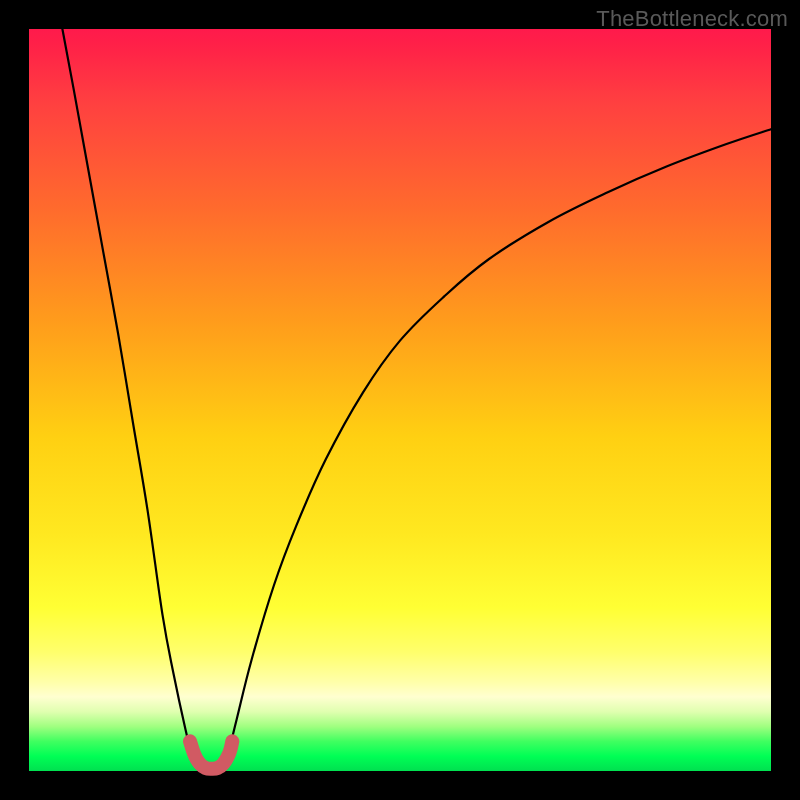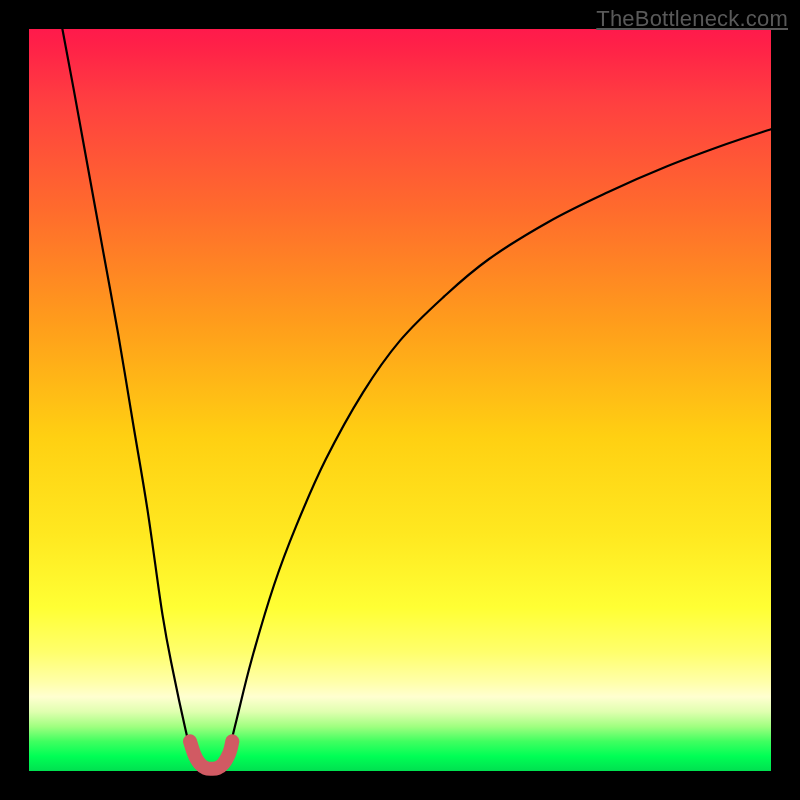--- a/index.html
+++ b/index.html
@@ -45,21 +45,20 @@
     );
   }
   .watermark {
     position: absolute;
     top: 6px;
     right: 12px;
     color: #595959;
     font-size: 22px;
     letter-spacing: 0.2px;
     font-weight: 400;
-    text-decoration: underline;
   }
   svg.curves {
     position: absolute;
     left: 29px;
     top: 29px;
     width: 742px;
     height: 742px;
     overflow: visible;
   }
 </style>

